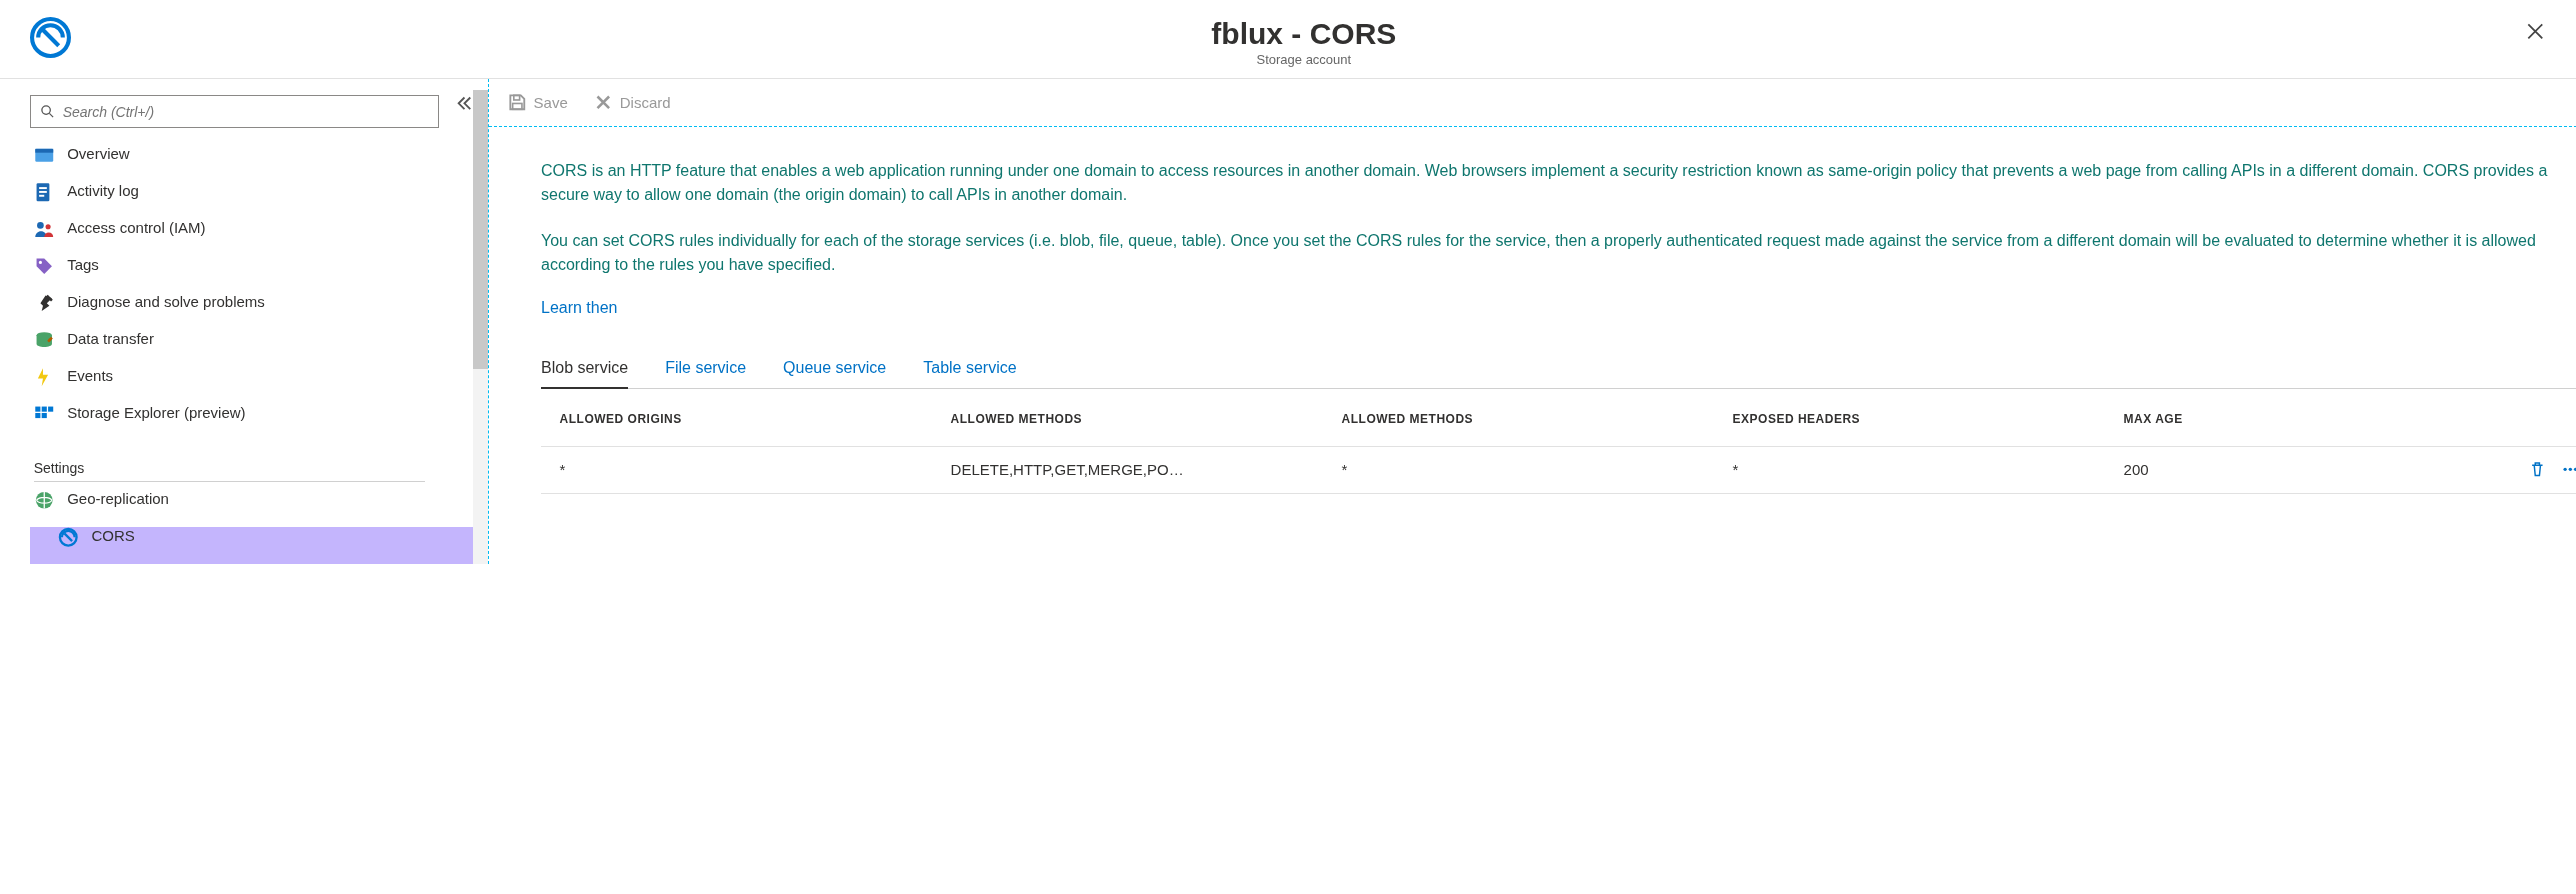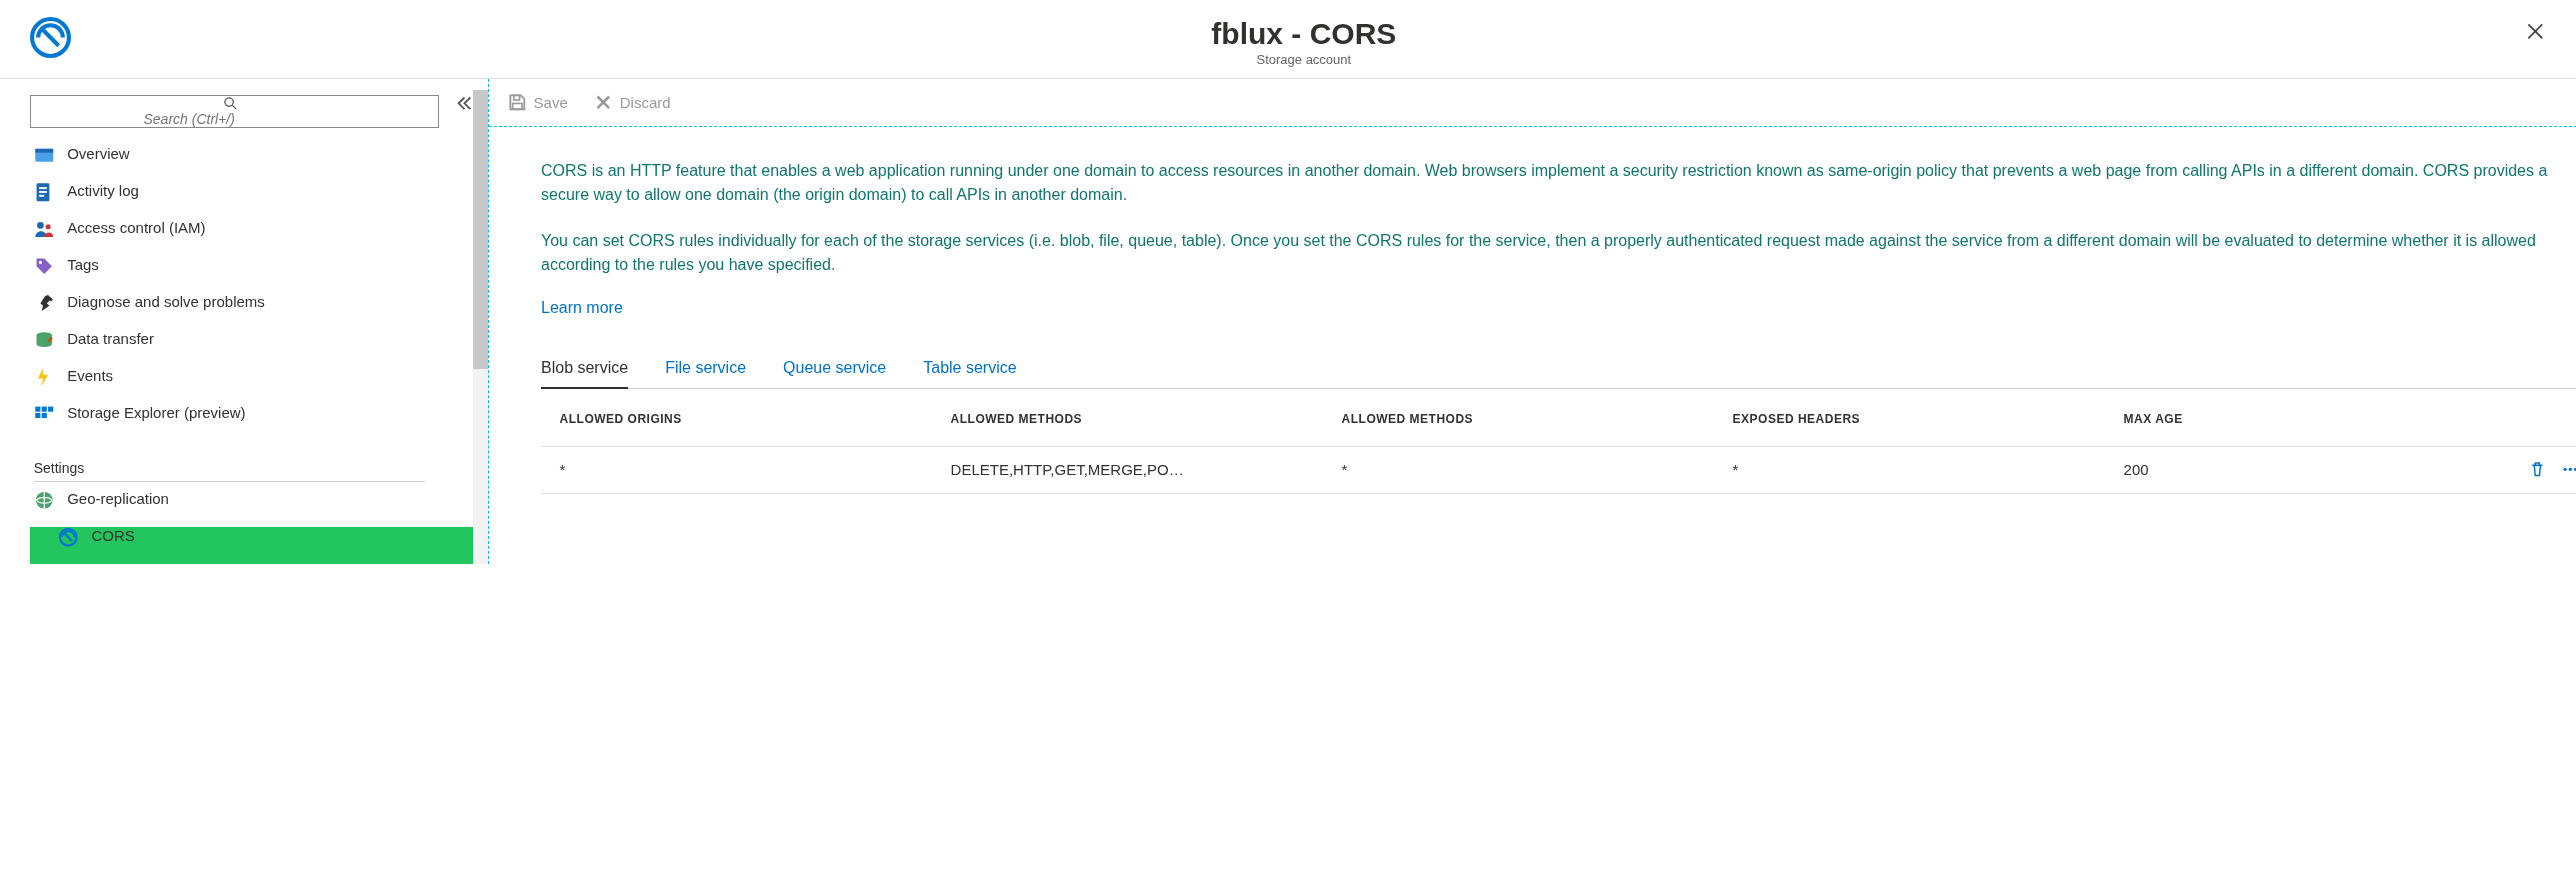--- a/index.html
+++ b/index.html
@@ -11,31 +11,31 @@
     .title-block { flex:1;text-align:center; }
     .title { font-size:30px; font-weight:600; line-height:1.1; }
     .subtitle { font-size:13px; color:#666; margin-top:1.9px; }
     .close-btn { width:30px; height:30px; display:flex; align-items:center; justify-content:center; cursor:pointer; color:#444; }
     .close-btn svg{ width:18.6px; height:18.6px; }
 
     
     .body { display:flex; }
     
     .left { width:493px; padding:16.7px 0 0 30px; position:relative; }
-    .search-wrap { display:flex; align-items:center; width:409px; height:33px; border:0.9px solid #8a8886; padding:0 9.3px;flex-direction:column; }
+    .search-wrap { display:flex; align-items:center; width:409px; height:33px; border:0.9px solid #8a8886; padding:0 9.3px; }
     .search-wrap svg{ width:15px; height:15px; color:#555; margin-right:7.4px;}
     .search-wrap input{ border:none; outline:none; flex:1; font-size:14px; font-style:italic; color:#555; background:transparent;}
     .collapse { position:absolute; top:15px; right:15px; cursor:pointer; color:#555;}
     .collapse svg{ width:18.6px; height:18.6px;}
     .scrollbar { position:absolute; top:11px; right:0; width:15px; height:870px; background:#f3f3f3; }
     .scrollbar .thumb{ position:absolute; top:0; width:15px; height:279px; background:#c8c8c8;}
 
     .nav { margin-top:16.7px; width:458px;}
     .nav-item { display:flex; align-items:flex-start; height:37px; padding-left:3.7px; cursor:pointer; font-size:15px; color:#323130;}
-    .nav-item.active{ background:#22c55e;padding-left:28px;}
+    .nav-item.active{ background:#c4b5fd;padding-left:28px;}
     .nav-item .ic{ width:20.5px; height:20.5px; margin-right:13px; display:flex; align-items:center; justify-content:center;}
     .section-head{ font-size:14px; font-weight:400; color:#323130; margin:18.6px 0 3.7px 3.7px;}
     .section-rule{ border:none; border-top:0.9px solid #d0d0d0; width:391px; margin:5.6px 0 7.4px 3.7px;}
 
     
     .right { flex:1; border-left:0.9px dashed #00bcf2; position:relative; }
     .toolbar{ display:flex; align-items:center; height:48px; padding-left:18.6px; color:#999; border-bottom:0.9px dashed #00bcf2;}
     .tb-btn{ display:flex; align-items:center; margin-right:26px; cursor:pointer; font-size:15px;}
     .tb-btn svg{ width:18.6px; height:18.6px; margin-right:7.4px;}
     .content{ padding:32px 52px 0 52px; }
@@ -221,21 +221,21 @@
         <svg viewBox="0 0 16 16">
             <path d="M3 3l10 10M13 3L3 13" stroke="currentColor" stroke-width="2.2"></path>
           </svg>
         <span>Discard</span>
       </div>
     </div>
 
     <div class="content">
       <p class="para">CORS is an HTTP feature that enables a web application running under one domain to access resources in another domain. Web browsers implement a security restriction known as same-origin policy that prevents a web page from calling APIs in a different domain. CORS provides a secure way to allow one domain (the origin domain) to call APIs in another domain.</p>
       <p class="para">You can set CORS rules individually for each of the storage services (i.e. blob, file, queue, table). Once you set the CORS rules for the service, then a properly authenticated request made against the service from a different domain will be evaluated to determine whether it is allowed according to the rules you have specified.</p>
-      <a class="learn">Learn more</a>
+      <a class="learn">Learn then</a>
 
       <div class="tabs">
         <div class="tab active">Blob service</div>
         <div class="tab">File service</div>
         <div class="tab">Queue service</div>
         <div class="tab">Table service</div>
       </div>
 
       <div class="table">
         <div class="thead">

